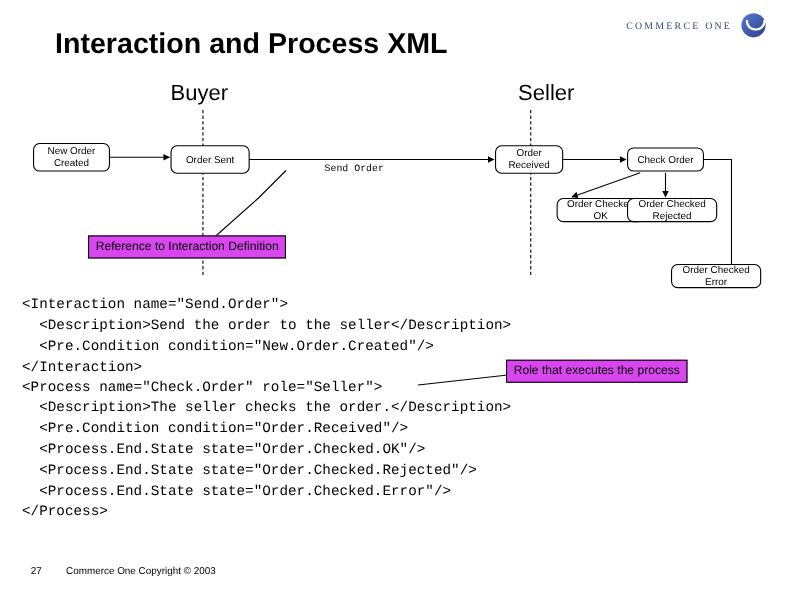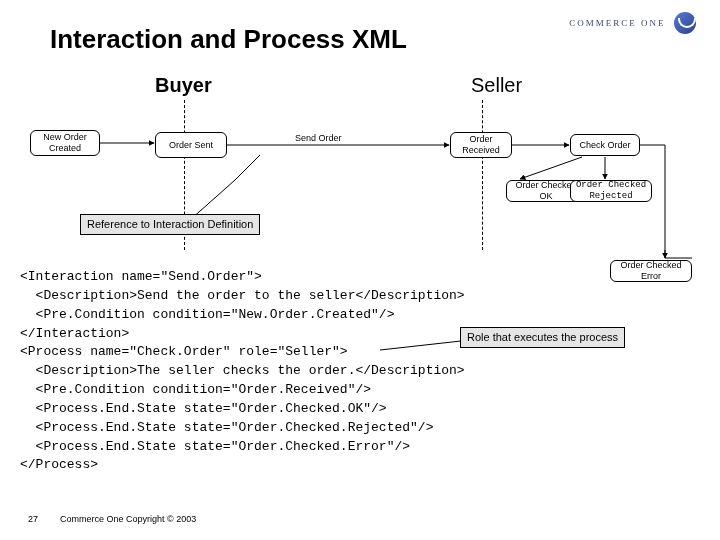--- a/index.html
+++ b/index.html
@@ -17,21 +17,21 @@
     top: 24px;
     font-size: 26px;
     font-weight: bold;
     color: #000;
   }
   .role-label {
     position: absolute;
     font-size: 20px;
     font-weight: normal;
   }
-  .buyer-label { left: 155px; top: 74px; font-weight: bold; }
+  .buyer-label { left: 155px; top: 74px; }
   .seller-label { left: 471px; top: 74px; }
 
   .lifeline {
     position: absolute;
     top: 100px;
     height: 150px;
     border-left: 1px dashed #000;
   }
   .lifeline.buyer { left: 184px; }
   .lifeline.seller { left: 482px; }
@@ -47,33 +47,33 @@
     align-items: center;
     justify-content: center;
     line-height: 1.2;
     padding: 2px 4px;
   }
   .new-order   { left: 30px;  top: 130px; width: 70px; height: 26px; }
   .order-sent  { left: 155px; top: 132px; width: 72px; height: 26px; }
   .order-recv  { left: 450px; top: 132px; width: 62px; height: 26px; }
   .check-order { left: 570px; top: 134px; width: 70px; height: 22px; }
   .checked-ok  { left: 470px; top: 180px; width: 80px; height: 22px; margin-left: 36px; }
-  .checked-rej { left: 570px; top: 180px; width: 82px; height: 22px; font-family: Liberation Mono, monospace; }
-  .checked-err { left: 610px; top: 260px; width: 82px; height: 22px; }
+  .checked-rej { left: 570px; top: 180px; width: 82px; height: 22px; }
+  .checked-err { left: 610px; top: 240px; width: 82px; height: 22px; }
 
   .msg-label {
     position: absolute;
     font-size: 9px;
   }
-  .send-order-label { left: 295px; top: 133px; }
+  .send-order-label { left: 295px; top: 148px; font-family: Liberation Mono, monospace; }
 
   .callout {
     position: absolute;
     border: 1px solid #000;
-    background: #e5e5e5;
+    background: #d946ef;
     font-size: 11px;
     text-align: center;
     padding: 3px 6px;
     line-height: 1.2;
   }
   .callout.ref-def { left: 80px; top: 214px; }
   .callout.role-exec { left: 460px; top: 327px; }
 
   .xml-block {
     position: absolute;

